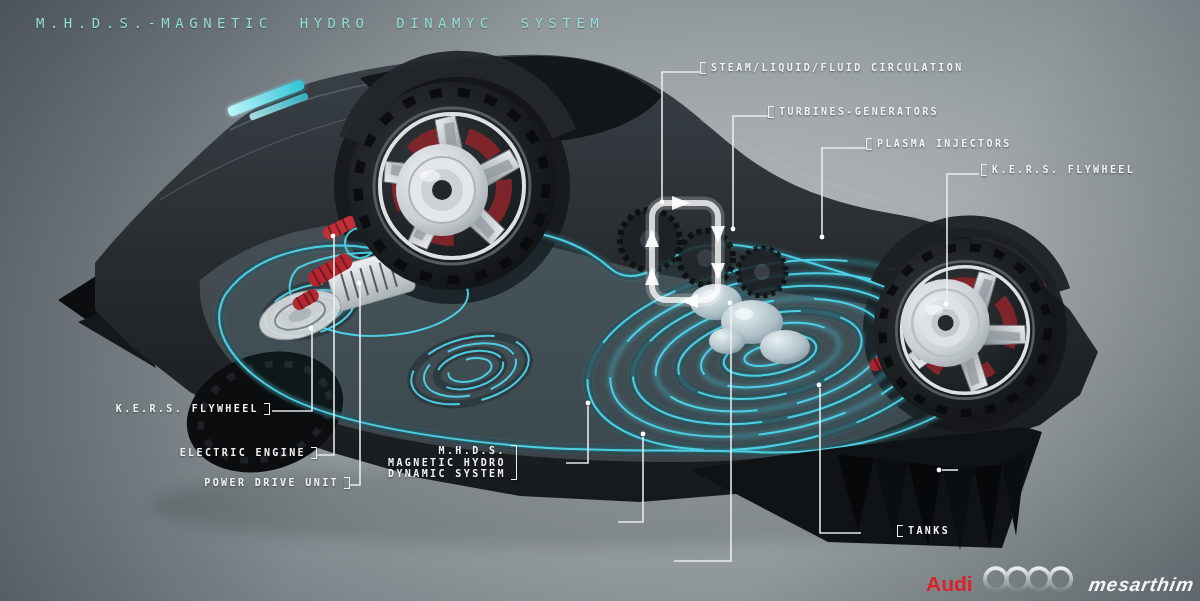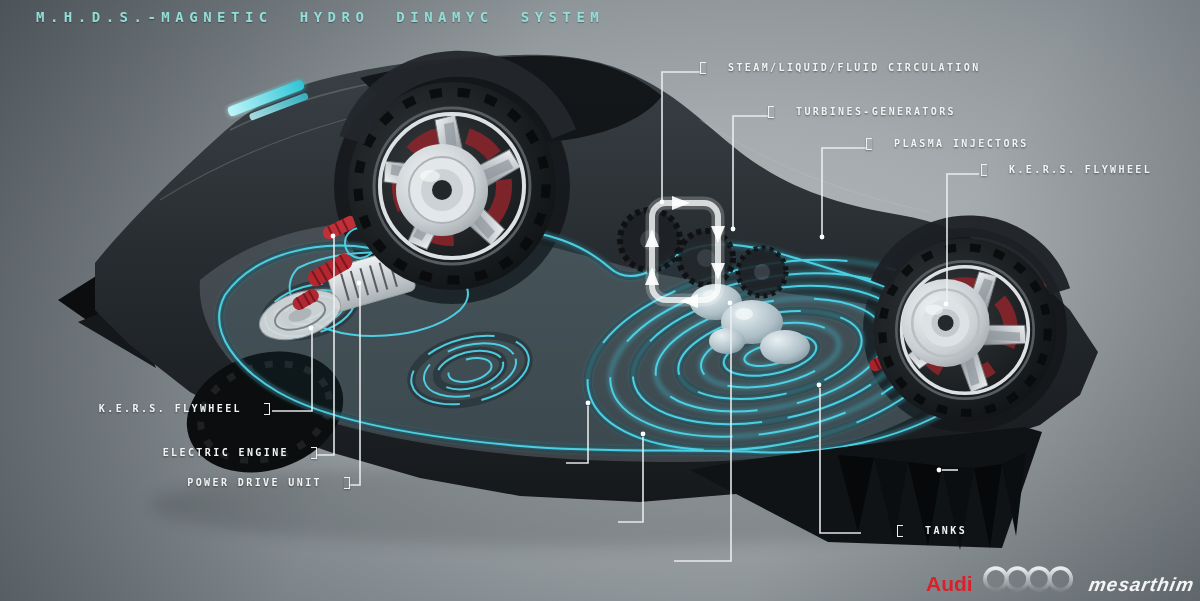--- a/index.html
+++ b/index.html
@@ -7,29 +7,29 @@
     position:relative;width:1200px;height:601px;overflow:hidden;
     font-family:"DejaVu Sans Mono", monospace;
     background:
       linear-gradient(115deg, rgba(35,41,46,.38) 0%, rgba(35,41,46,0) 38%),
       linear-gradient(300deg, rgba(30,36,40,.30) 0%, rgba(30,36,40,0) 30%),
       radial-gradient(ellipse 980px 560px at 62% 48%, #b4b9bb 0%, #a4aaad 30%, #8e9599 55%, #767e83 78%, #5d656a 100%);
   }
   svg.art, svg.leaders{position:absolute;left:0;top:0;}
   svg.leaders{z-index:6;}
   .title{
-    position:absolute;left:36px;top:10px;z-index:8;margin:0;
-    font-size:14px;font-weight:700;color:#93ded9;
+    position:absolute;left:36px;top:16px;z-index:8;margin:0;
+    font-size:14px;font-weight:400;color:#93ded9;
     letter-spacing:5.5px;word-spacing:13px;
     transform:scaleY(.94);transform-origin:left top;
     text-shadow:0 1px 1px rgba(0,0,0,.35);
     white-space:nowrap;
   }
   .callout{
-    position:absolute;z-index:7;display:flex;align-items:stretch;gap:22px;
+    position:absolute;z-index:7;display:flex;align-items:stretch;gap:5px;
     color:#f1f4f5;font-size:10px;font-weight:700;line-height:11.5px;
     letter-spacing:2.4px;white-space:nowrap;
     text-shadow:0 1px 2px rgba(0,0,0,.45);
   }
   .callout .lines{display:flex;flex-direction:column;justify-content:center;}
   .callout.right-side .lines{align-items:flex-start;}
   .callout.left-side .lines{align-items:flex-end;}
   .brk{width:5px;border:1.6px solid #eef1f3;margin:0;box-shadow:0 1px 2px rgba(0,0,0,.3);}
   .brk.l{border-right:none;}
   .brk.r{border-left:none;}
@@ -430,20 +430,28 @@
     <span class="brk r"></span>
   </div>
 
   <div class="callout left-side" style="right:850px;top:477px;">
     <span class="lines">
         <span>POWER DRIVE UNIT</span>
       </span>
     <span class="brk r"></span>
   </div>
 
+  <div class="callout left-side" style="left:388px;top:445px;">
+    <span class="lines">
+      <span>M.H.D.S.</span>
+      <span>MAGNETIC HYDRO</span>
+      <span>DYNAMIC SYSTEM</span>
+    </span>
+    <span class="brk r"></span>
+  </div>
 
 
 
   <div class="callout right-side" style="left:863px;top:525px;padding-left:34px;">
     <span class="brk l"></span>
     <span class="lines">
         <span>TANKS</span>
       </span>
   </div>
 

